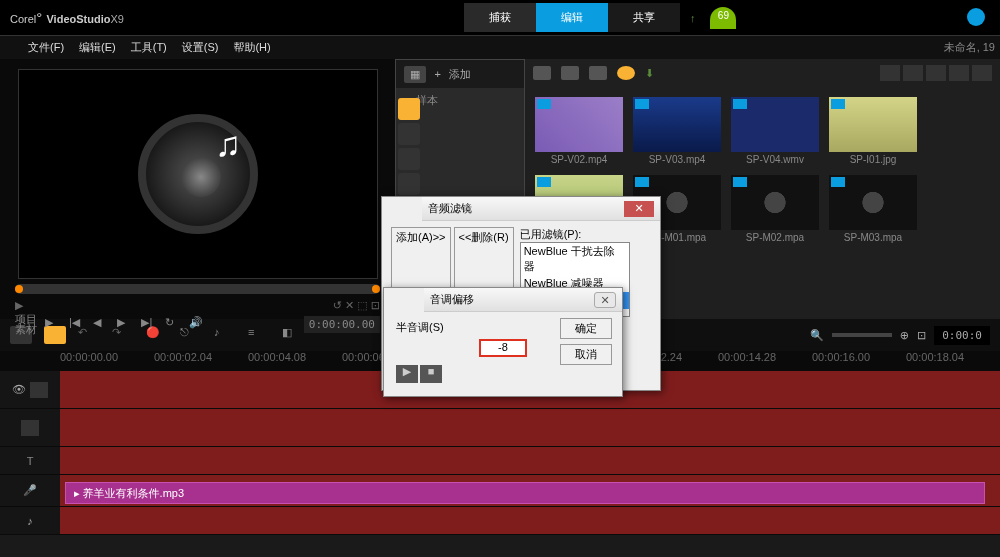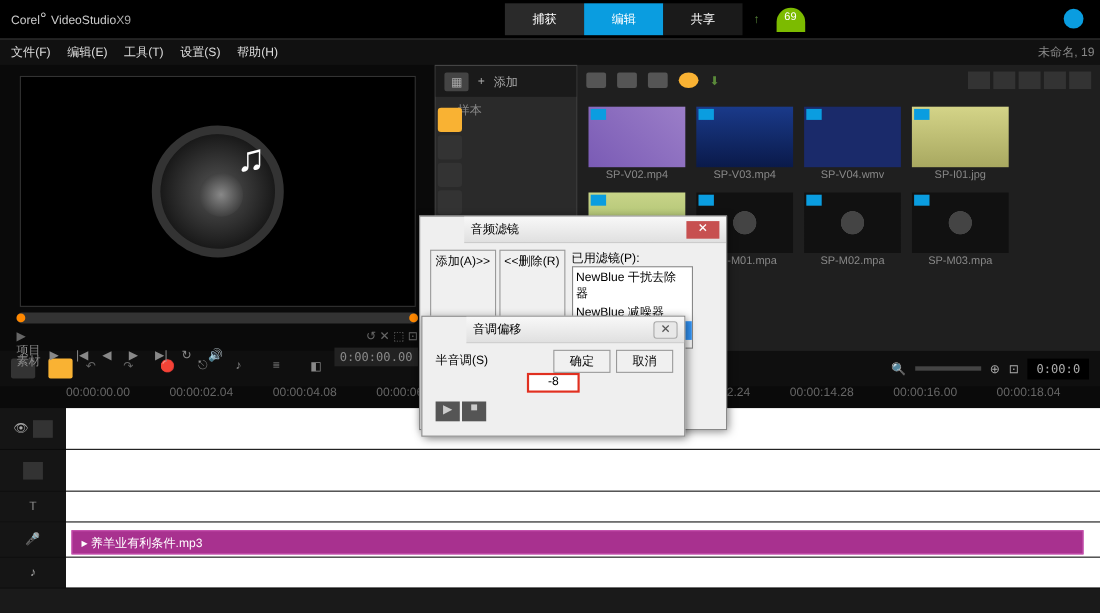--- a/index.html
+++ b/index.html
@@ -1,24 +1,24 @@
 <!DOCTYPE html>
 <html><head>
 <meta charset="utf-8">
 <style>
 *{margin:0;padding:0;box-sizing:border-box;font-family:'Microsoft YaHei',sans-serif;font-size:11px;}
 body{background:#1a1a1a;color:#aaa;width:1000px;height:557px;overflow:hidden;position:relative;}
 .titlebar{height:35px;background:#000;display:flex;align-items:center;padding:0 10px;}
-.logo{color:#ccc;font-size:15px;}.logo b{font-weight:normal;}.logo .v{color:#aaa;}
+.logo{color:#ccc;font-size:15px;}.logo b{font-weight:bold;}.logo .v{color:#aaa;}
 .toptabs{display:flex;margin-left:340px;}
 .toptab{padding:7px 25px;color:#fff;background:#2a2a2a;cursor:pointer;}
 .toptab.active{background:#0a9de0;}
 .badge{margin-left:15px;width:26px;height:22px;background:#7cbb00;border-radius:13px 13px 0 0;color:#fff;text-align:center;line-height:18px;font-size:10px;}
 .globe{position:absolute;right:15px;top:8px;width:18px;height:18px;border-radius:50%;background:#0a9de0;}
-.menubar{height:24px;background:#111;display:flex;align-items:center;padding:0 10px;gap:15px;border-top:1px solid #333;}
+.menubar{height:24px;background:#111;display:flex;align-items:center;padding:0 28px;gap:15px;border-top:1px solid #333;}
 .menubar span{color:#ddd;cursor:pointer;}
 .projname{position:absolute;right:5px;top:40px;color:#888;}
 .mainrow{display:flex;height:260px;}
 .preview{width:395px;background:#0a0a0a;padding:5px;position:relative;}
 .previewimg{width:360px;height:210px;background:#000;margin:5px auto;border:1px solid #333;display:flex;align-items:center;justify-content:center;}
 .speaker{width:120px;height:120px;border-radius:50%;background:radial-gradient(circle,#555 0%,#222 60%,#000 100%);border:8px solid #333;position:relative;}
 .speaker::after{content:"";position:absolute;top:35px;left:35px;width:40px;height:40px;border-radius:50%;background:radial-gradient(circle,#888,#222);}
 .note{position:absolute;top:65px;left:215px;color:#fff;font-size:35px;}
 .scrub{margin:5px 10px;height:10px;background:#333;border-radius:5px;position:relative;}
 .scrub .mark{position:absolute;width:8px;height:8px;background:#f80;border-radius:50%;top:1px;}
@@ -54,21 +54,21 @@
 .tlbtn.on{background:#f9b233;}
 .zoomgrp{margin-left:auto;display:flex;align-items:center;gap:8px;}
 .zoomslider{width:60px;height:4px;background:#444;}
 .tltime{background:#000;padding:3px 8px;font-family:monospace;}
 .ruler{height:20px;background:#0a0a0a;display:flex;font-size:9px;color:#666;padding-left:60px;}
 .ruler span{width:95px;}
 .tracks{}
 .track{height:38px;display:flex;border-bottom:1px solid #0a0a0a;}
 .trackhdr{width:60px;background:#151515;display:flex;align-items:center;justify-content:center;gap:4px;}
 .trackicon{width:18px;height:16px;background:#333;}
-.trackbody{flex:1;background:#ffffff;position:relative;}
+.trackbody{flex:1;background:#7f1d1d;position:relative;}
 .audioclip{position:absolute;left:5px;top:7px;height:22px;width:920px;background:#a8318f;color:#fff;padding:3px 8px;border:1px solid #c850b0;}
 
 .dlg{position:absolute;background:#efefef;border:1px solid #888;box-shadow:2px 2px 8px rgba(0,0,0,0.5);color:#000;}
 .dlgtitle{height:24px;background:linear-gradient(#f8f8f8,#e0e0e0);display:flex;align-items:center;padding:0 6px;border-bottom:1px solid #ccc;margin-left:40px;}
 .dlgclose{margin-left:auto;width:30px;height:16px;background:#c75050;color:#fff;text-align:center;line-height:14px;cursor:pointer;}
 .dlgclose.x{background:#e8e8e8;color:#555;border:1px solid #aaa;border-radius:3px;width:22px;}
 .dlg1{left:381px;top:196px;width:280px;height:195px;}
 .dlg1 .body{padding:6px;display:flex;gap:6px;}
 .listbox{border:1px solid #888;background:#fff;height:75px;overflow:hidden;font-size:11px;}
 .listbox div{padding:1px 3px;}
@@ -76,21 +76,21 @@
 .midcol{display:flex;flex-direction:row;gap:3px;}
 .wbtn{background:#f0f0f0;border:1px solid #999;padding:2px 4px;cursor:pointer;white-space:nowrap;}
 .dlg2{left:383px;top:287px;width:240px;height:110px;}
 .dlg2 .body{padding:8px 12px;}
 .sliderrow{display:flex;align-items:center;gap:8px;margin:6px 0;}
 .hslider{flex:1;height:4px;background:#ccc;position:relative;}
 .hslider .knob{position:absolute;left:25px;top:-5px;width:10px;height:14px;background:#e8e8e8;border:1px solid #888;}
 .valbox{width:48px;height:18px;border:2px solid #e03020;background:#fff;text-align:center;margin:4px auto;}
 .pbtns{display:flex;gap:2px;margin-top:8px;}
 .pbtns div{width:22px;height:18px;background:#555;}
-.dlg2btns{position:absolute;right:10px;top:30px;display:flex;flex-direction:row;gap:5px;}
+.dlg2btns{position:absolute;right:10px;top:30px;display:flex;flex-direction:column;gap:5px;}
 .dlg2btns .wbtn{width:52px;text-align:center;}
 </style>
 </head>
 <body>
 
 <div class="titlebar">
   <span class="logo">
     <span>Corel</span>° <b>VideoStudio</b><span class="v">X9</span>
   </span>
   <div class="toptabs">

